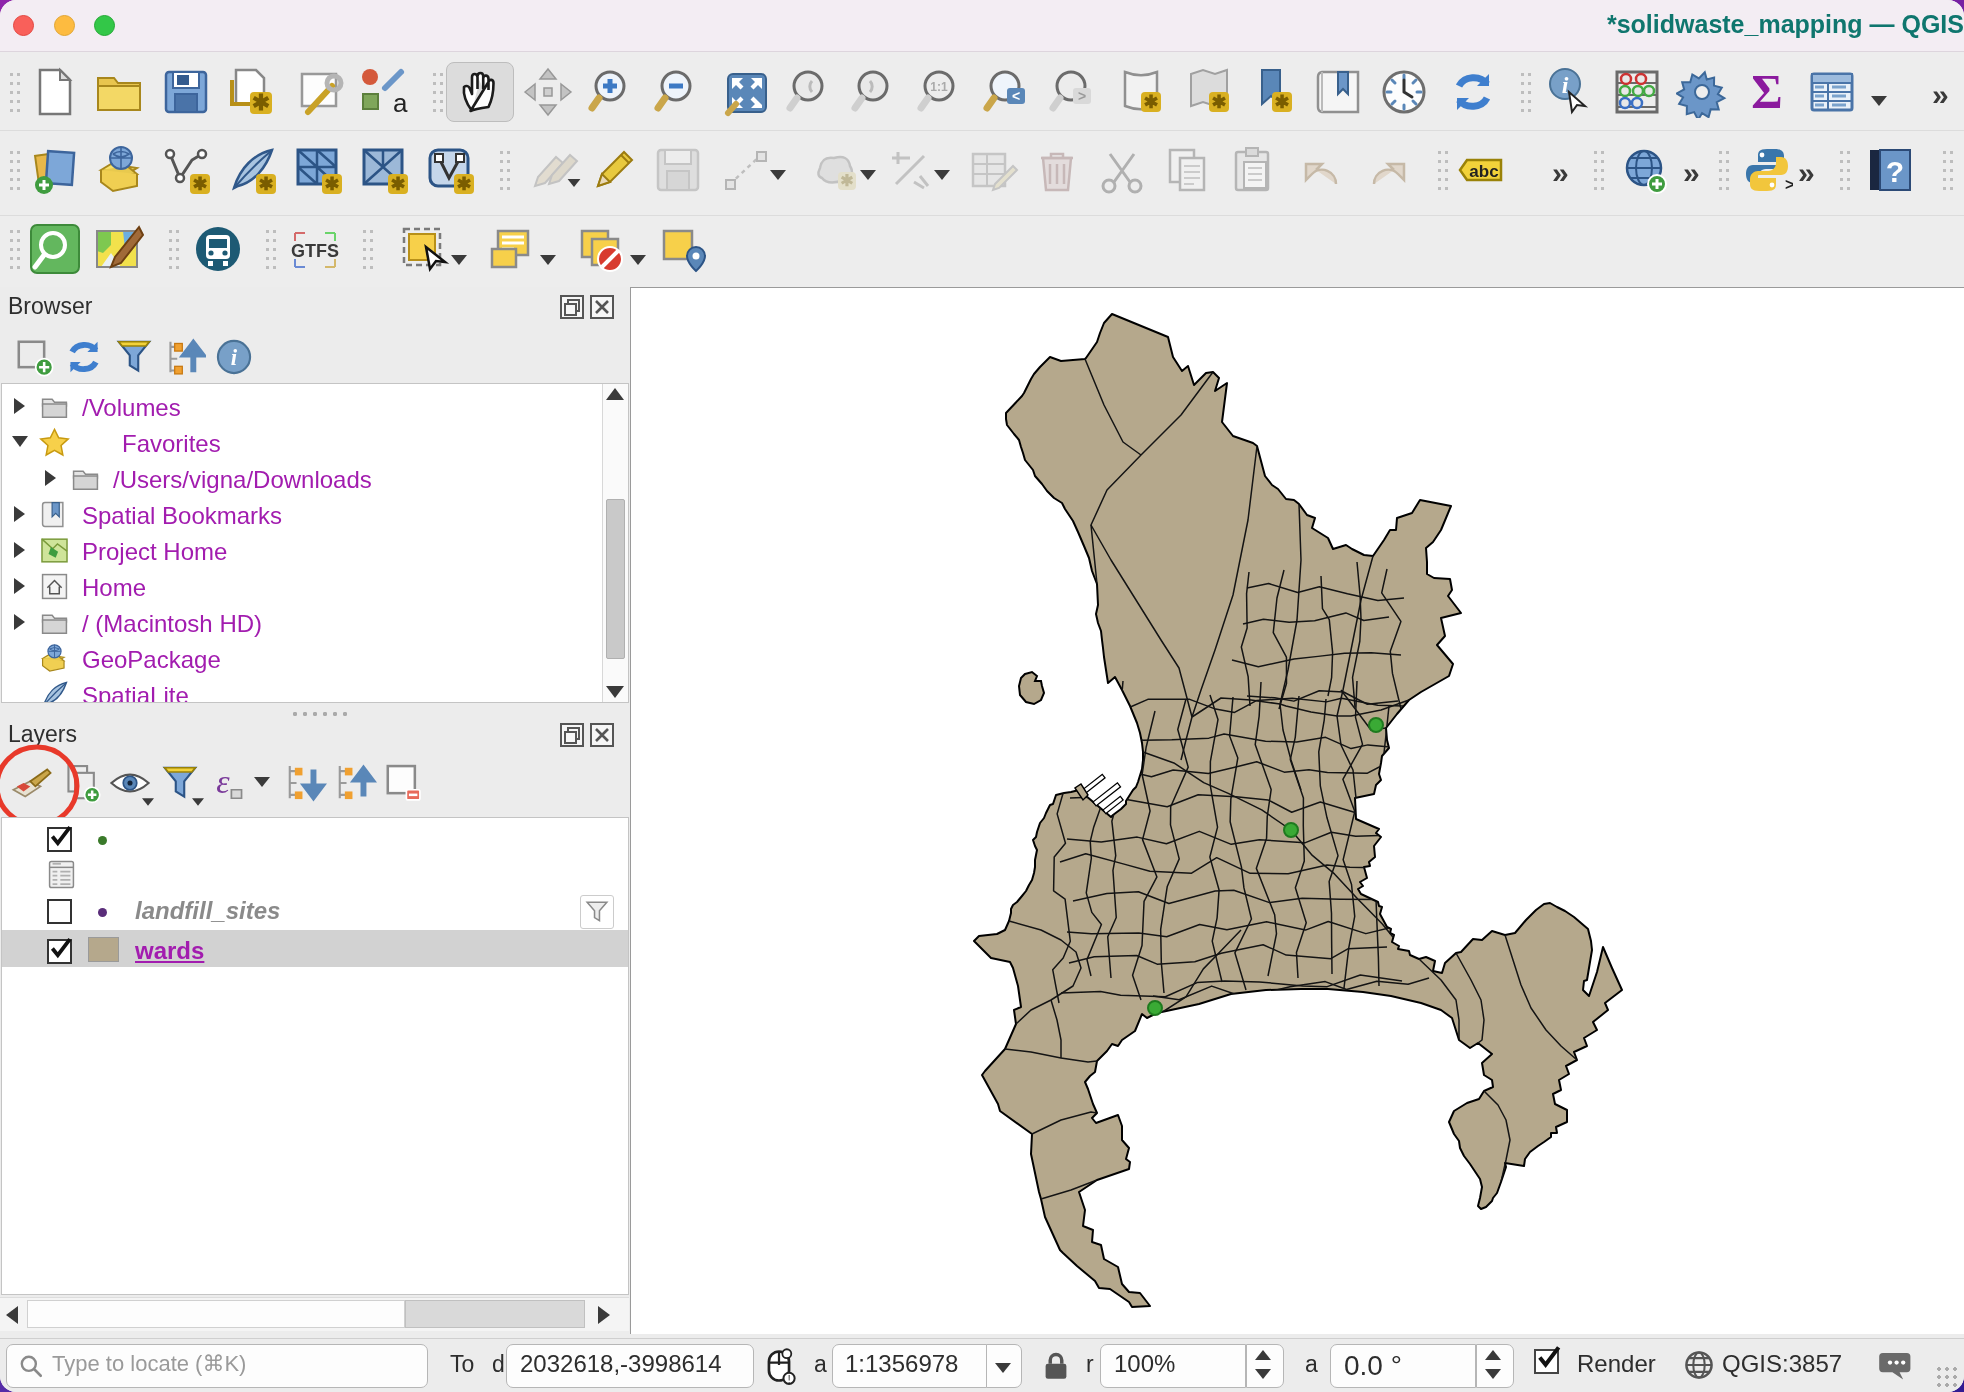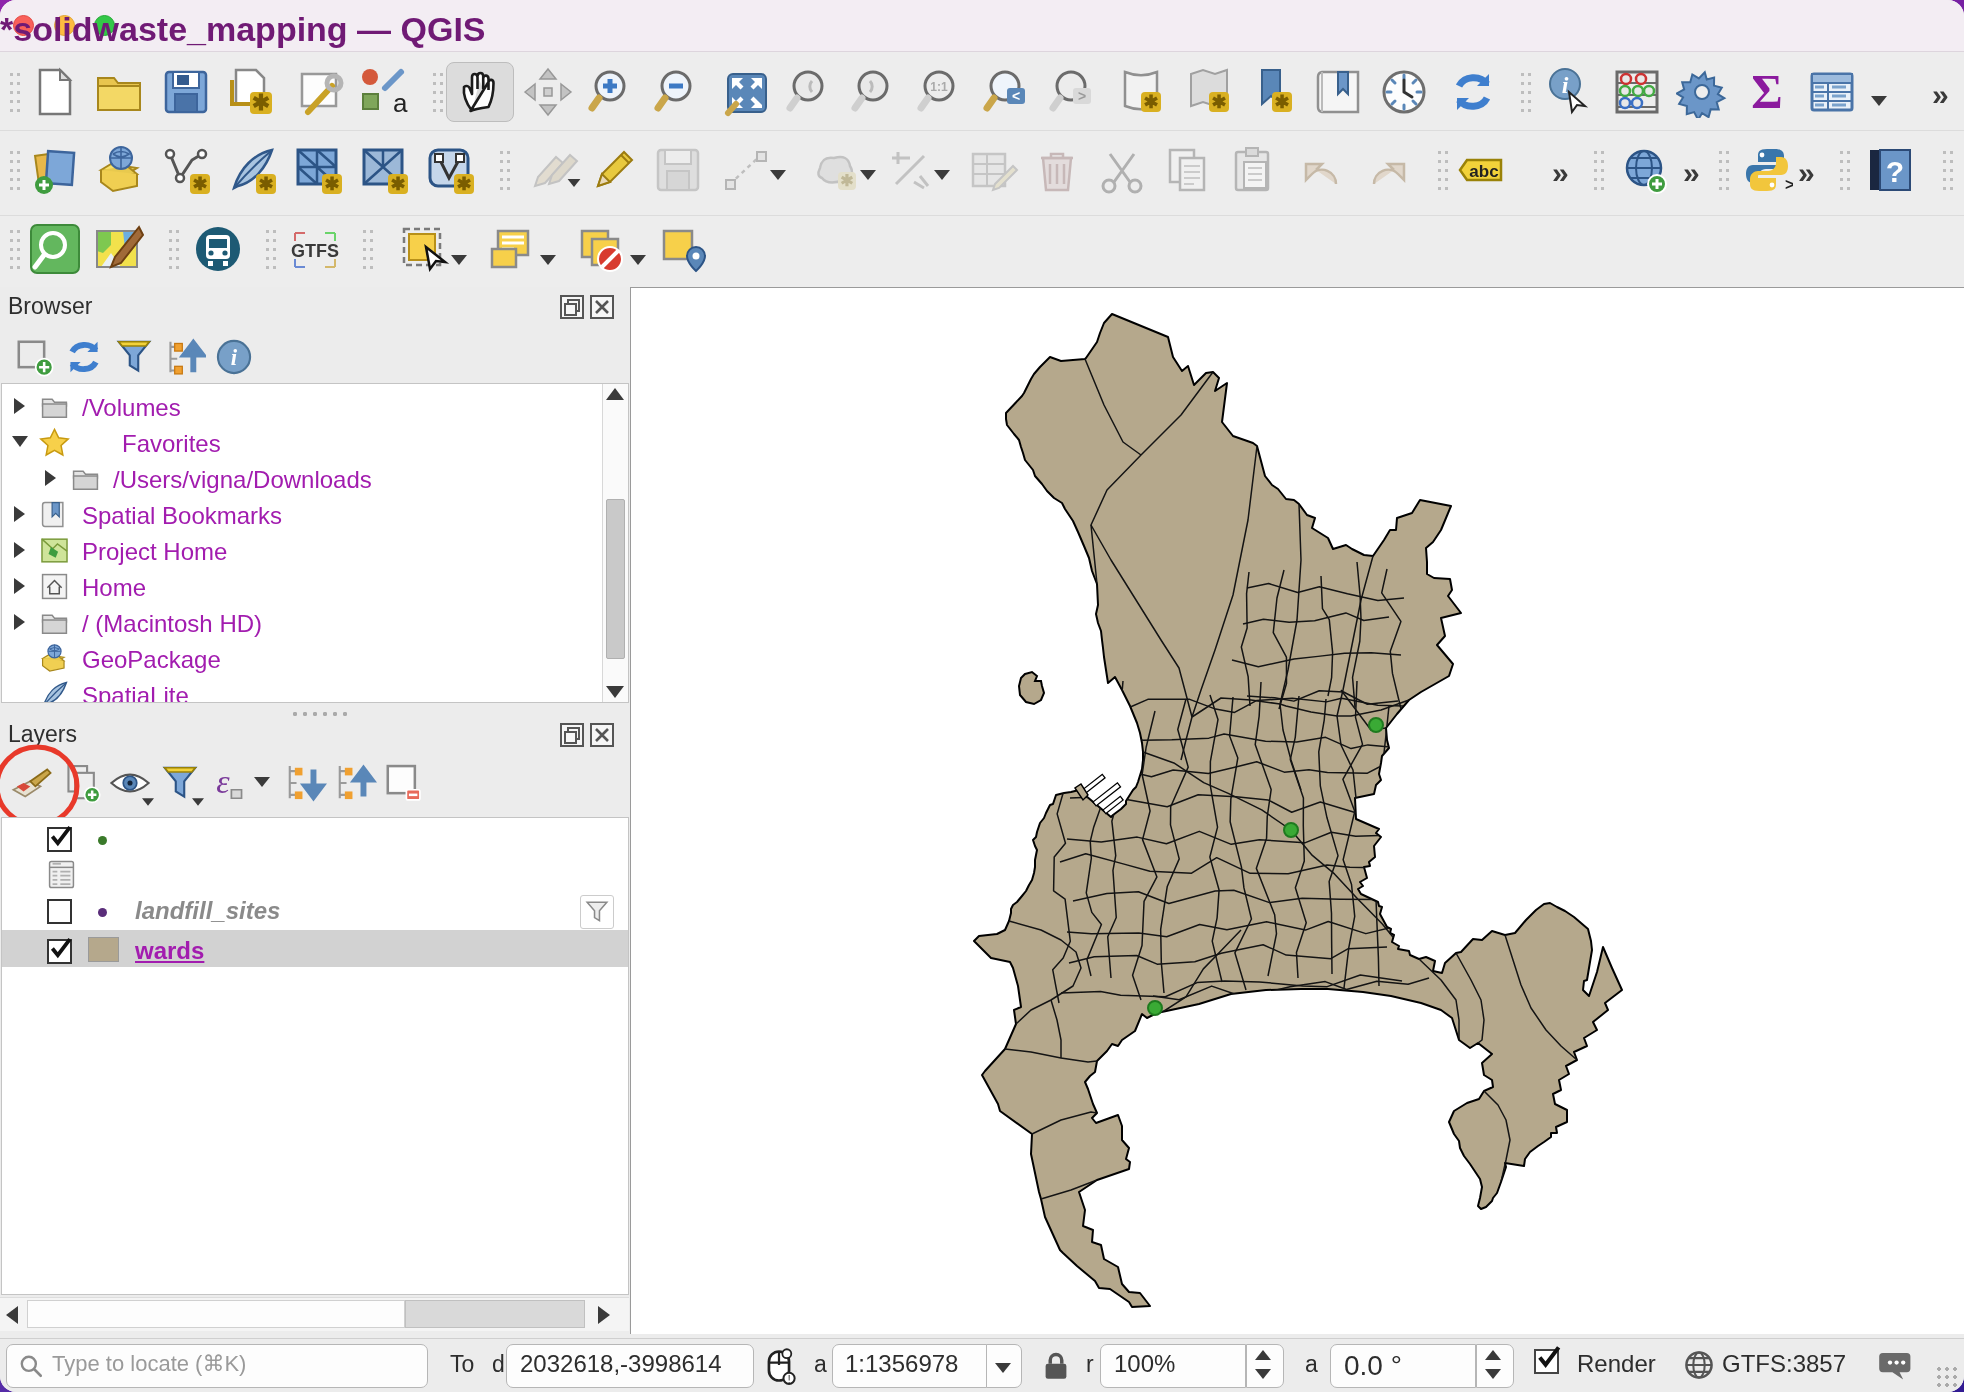--- a/index.html
+++ b/index.html
@@ -1,21 +1,21 @@
 <!DOCTYPE html>
 <html><head>
 <meta charset="utf-8">
 <style>
 * { margin:0; padding:0; box-sizing:border-box; }
 html,body { width:1964px; height:1392px; overflow:hidden; font-family:"Liberation Sans", sans-serif; }
 body { background: linear-gradient(160deg,#8e24aa 0%,#7b1fa2 30%,#512da8 70%,#311b92 100%); }
 #win { position:absolute; left:0; top:0; width:1964px; height:1392px; border-radius:16px; overflow:hidden; background:#ececec; }
 #titlebar { position:absolute; left:0; top:0; width:100%; height:52px; background:#f3edf3; border-bottom:1px solid #ddd5dd; }
 .tl { position:absolute; top:15px; width:21px; height:21px; border-radius:50%; }
-#title { position:absolute; top:10px; left:0; width:100%; text-align:left; font-size:34px; font-weight:bold; color:#701a75; }
+#title { position:absolute; top:10px; left:0; width:100%; text-align:right; font-size:25px; font-weight:bold; color:#0f766e; }
 #toolbars { position:absolute; left:0; top:52px; width:100%; height:235px; background:#ededed; }
 .trow { position:absolute; left:0; width:100%; }
 #trow1 { top:0; height:79px; border-bottom:1px solid #dcdcdc; }
 #trow2 { top:80px; height:84px; border-bottom:1px solid #dcdcdc; }
 #trow3 { top:165px; height:68px; }
 .ticon { position:absolute; }
 .ticon svg { width:100%; height:100%; display:block; }
 .grip { position:absolute; width:12px; background-image: radial-gradient(circle, #bdbdbd 1.7px, transparent 1.9px); background-size:7px 9px; }
 .chev { position:absolute; font-size:30px; color:#3a3a3a; font-weight:bold; }
 .darr { position:absolute; width:0; height:0; border-left:8px solid transparent; border-right:8px solid transparent; border-top:10px solid #3a3a3a; }
@@ -929,21 +929,21 @@
       <div style="position:absolute;left:1534px;top:10px;width:25px;height:25px;background:#fff;border:2px solid #444;"></div>
       <svg style="position:absolute;left:1534px;top:4px;width:29px;height:29px;" viewBox="0 0 20 20">
         <path d="M4 10 l4 5 L17 3" fill="none" stroke="#111" stroke-width="2.8"></path>
       </svg>
       <div style="position:absolute;left:1577px;top:11px;font-size:24px;">Render</div>
       <svg style="position:absolute;left:1683px;top:10px;width:32px;height:32px;" viewBox="0 0 28 28">
         <circle cx="14" cy="14" r="11" fill="none" stroke="#555" stroke-width="2.2"></circle>
         <ellipse cx="14" cy="14" rx="5" ry="11" fill="none" stroke="#555" stroke-width="1.8"></ellipse>
         <path d="M3 14 h22 M4.5 8 h19 M4.5 20 h19" stroke="#555" stroke-width="1.8" fill="none"></path>
       </svg>
-      <div style="position:absolute;left:1722px;top:11px;font-size:24px;">GTFS:3857</div>
+      <div style="position:absolute;left:1722px;top:11px;font-size:24px;">QGIS:3857</div>
       <svg style="position:absolute;left:1878px;top:10px;width:36px;height:32px;" viewBox="0 0 30 26">
         <path d="M4 3 h20 a3 3 0 0 1 3 3 v10 a3 3 0 0 1 -3 3 h-6 l3 6 -9 -6 h-8 a3 3 0 0 1 -3 -3 V6 a3 3 0 0 1 3 -3Z" fill="#6a6a6a"></path>
         <circle cx="10" cy="11" r="1.8" fill="#fff"></circle>
         <circle cx="15.5" cy="11" r="1.8" fill="#fff"></circle>
         <circle cx="21" cy="11" r="1.8" fill="#fff"></circle>
       </svg>
       <div style="position:absolute;right:3px;top:26px;width:26px;height:26px;background-image:radial-gradient(circle,#aaa 1.6px,transparent 1.8px);background-size:8px 8px;"></div>
     </div>
 </div>
 

